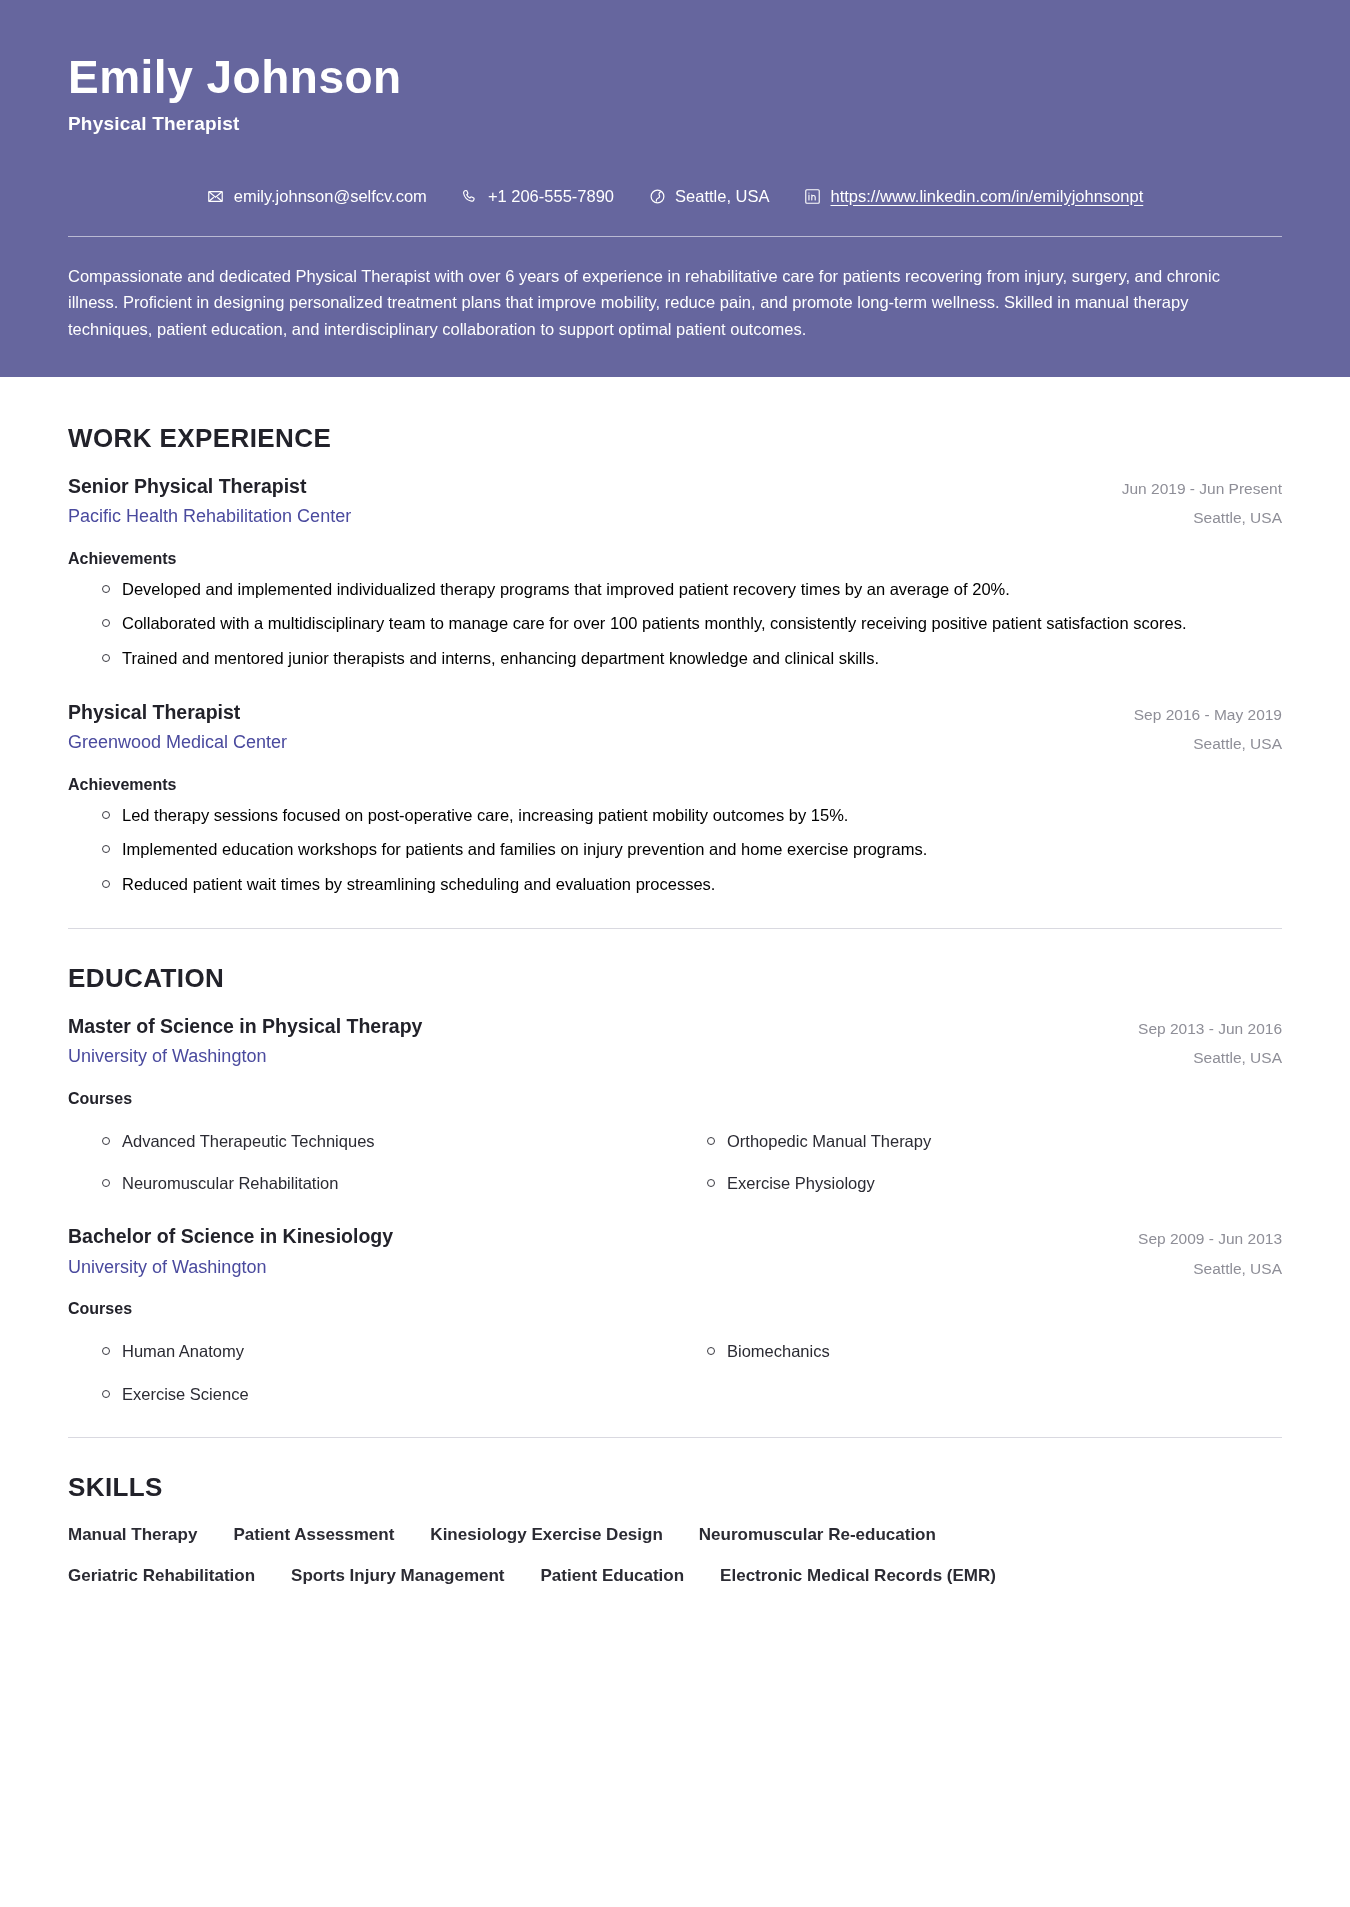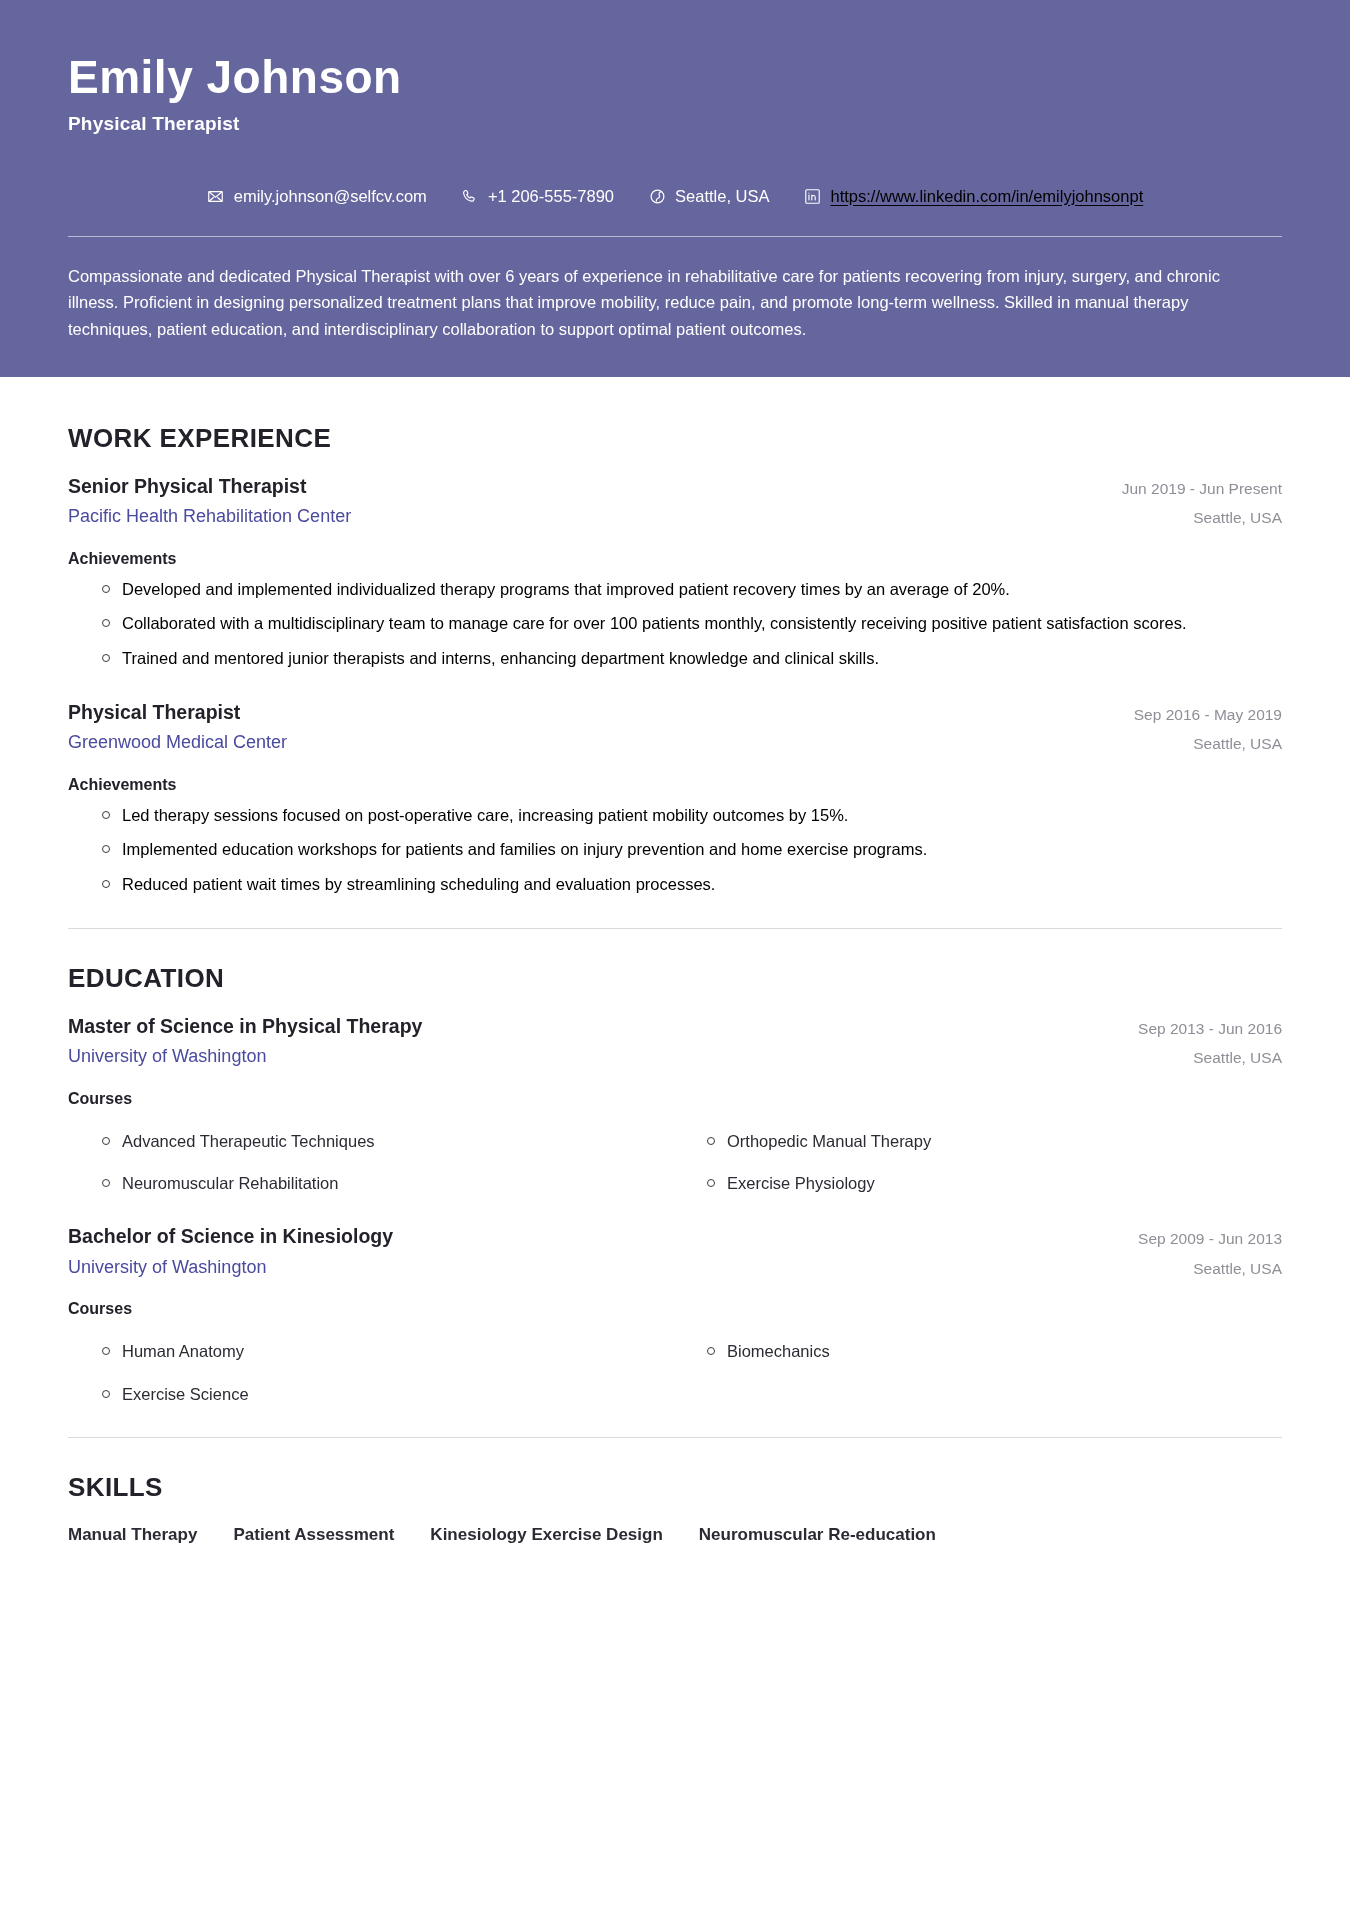--- a/index.html
+++ b/index.html
@@ -49,21 +49,21 @@
     align-items: center;
     justify-content: center;
     width: 18px;
     height: 18px;
     flex: none;
   }
   .contact-item .ico svg { display: block; }
   .contact-link {
     text-decoration: underline;
     text-underline-offset: 3px;
-    color: #000000;
+    color: #ffffff;
   }
   .hr-head {
     border: 0;
     border-top: 1px solid rgba(255,255,255,0.55);
     margin: 30px 0 0 0;
   }
   .summary {
     margin-top: 26px;
     font-size: 16.5px;
     line-height: 1.62;
@@ -337,17 +337,23 @@
 
   <div class="section">
     <div class="section-title">SKILLS</div>
     <div class="skills-rows" id="skills-rows">
         <div class="skills-line">
           <span class="skill-item">Manual Therapy</span>
           <span class="skill-item">Patient Assessment</span>
           <span class="skill-item">Kinesiology Exercise Design</span>
           <span class="skill-item">Neuromuscular Re-education</span>
         </div>
+        <div class="skills-line">
+          <span class="skill-item">Geriatric Rehabilitation</span>
+          <span class="skill-item">Sports Injury Management</span>
+          <span class="skill-item">Patient Education</span>
+          <span class="skill-item">Electronic Medical Records (EMR)</span>
+        </div>
       </div>
   </div>
 
   <div class="bottom-pad"></div>
 </div>
 
 </body></html>

